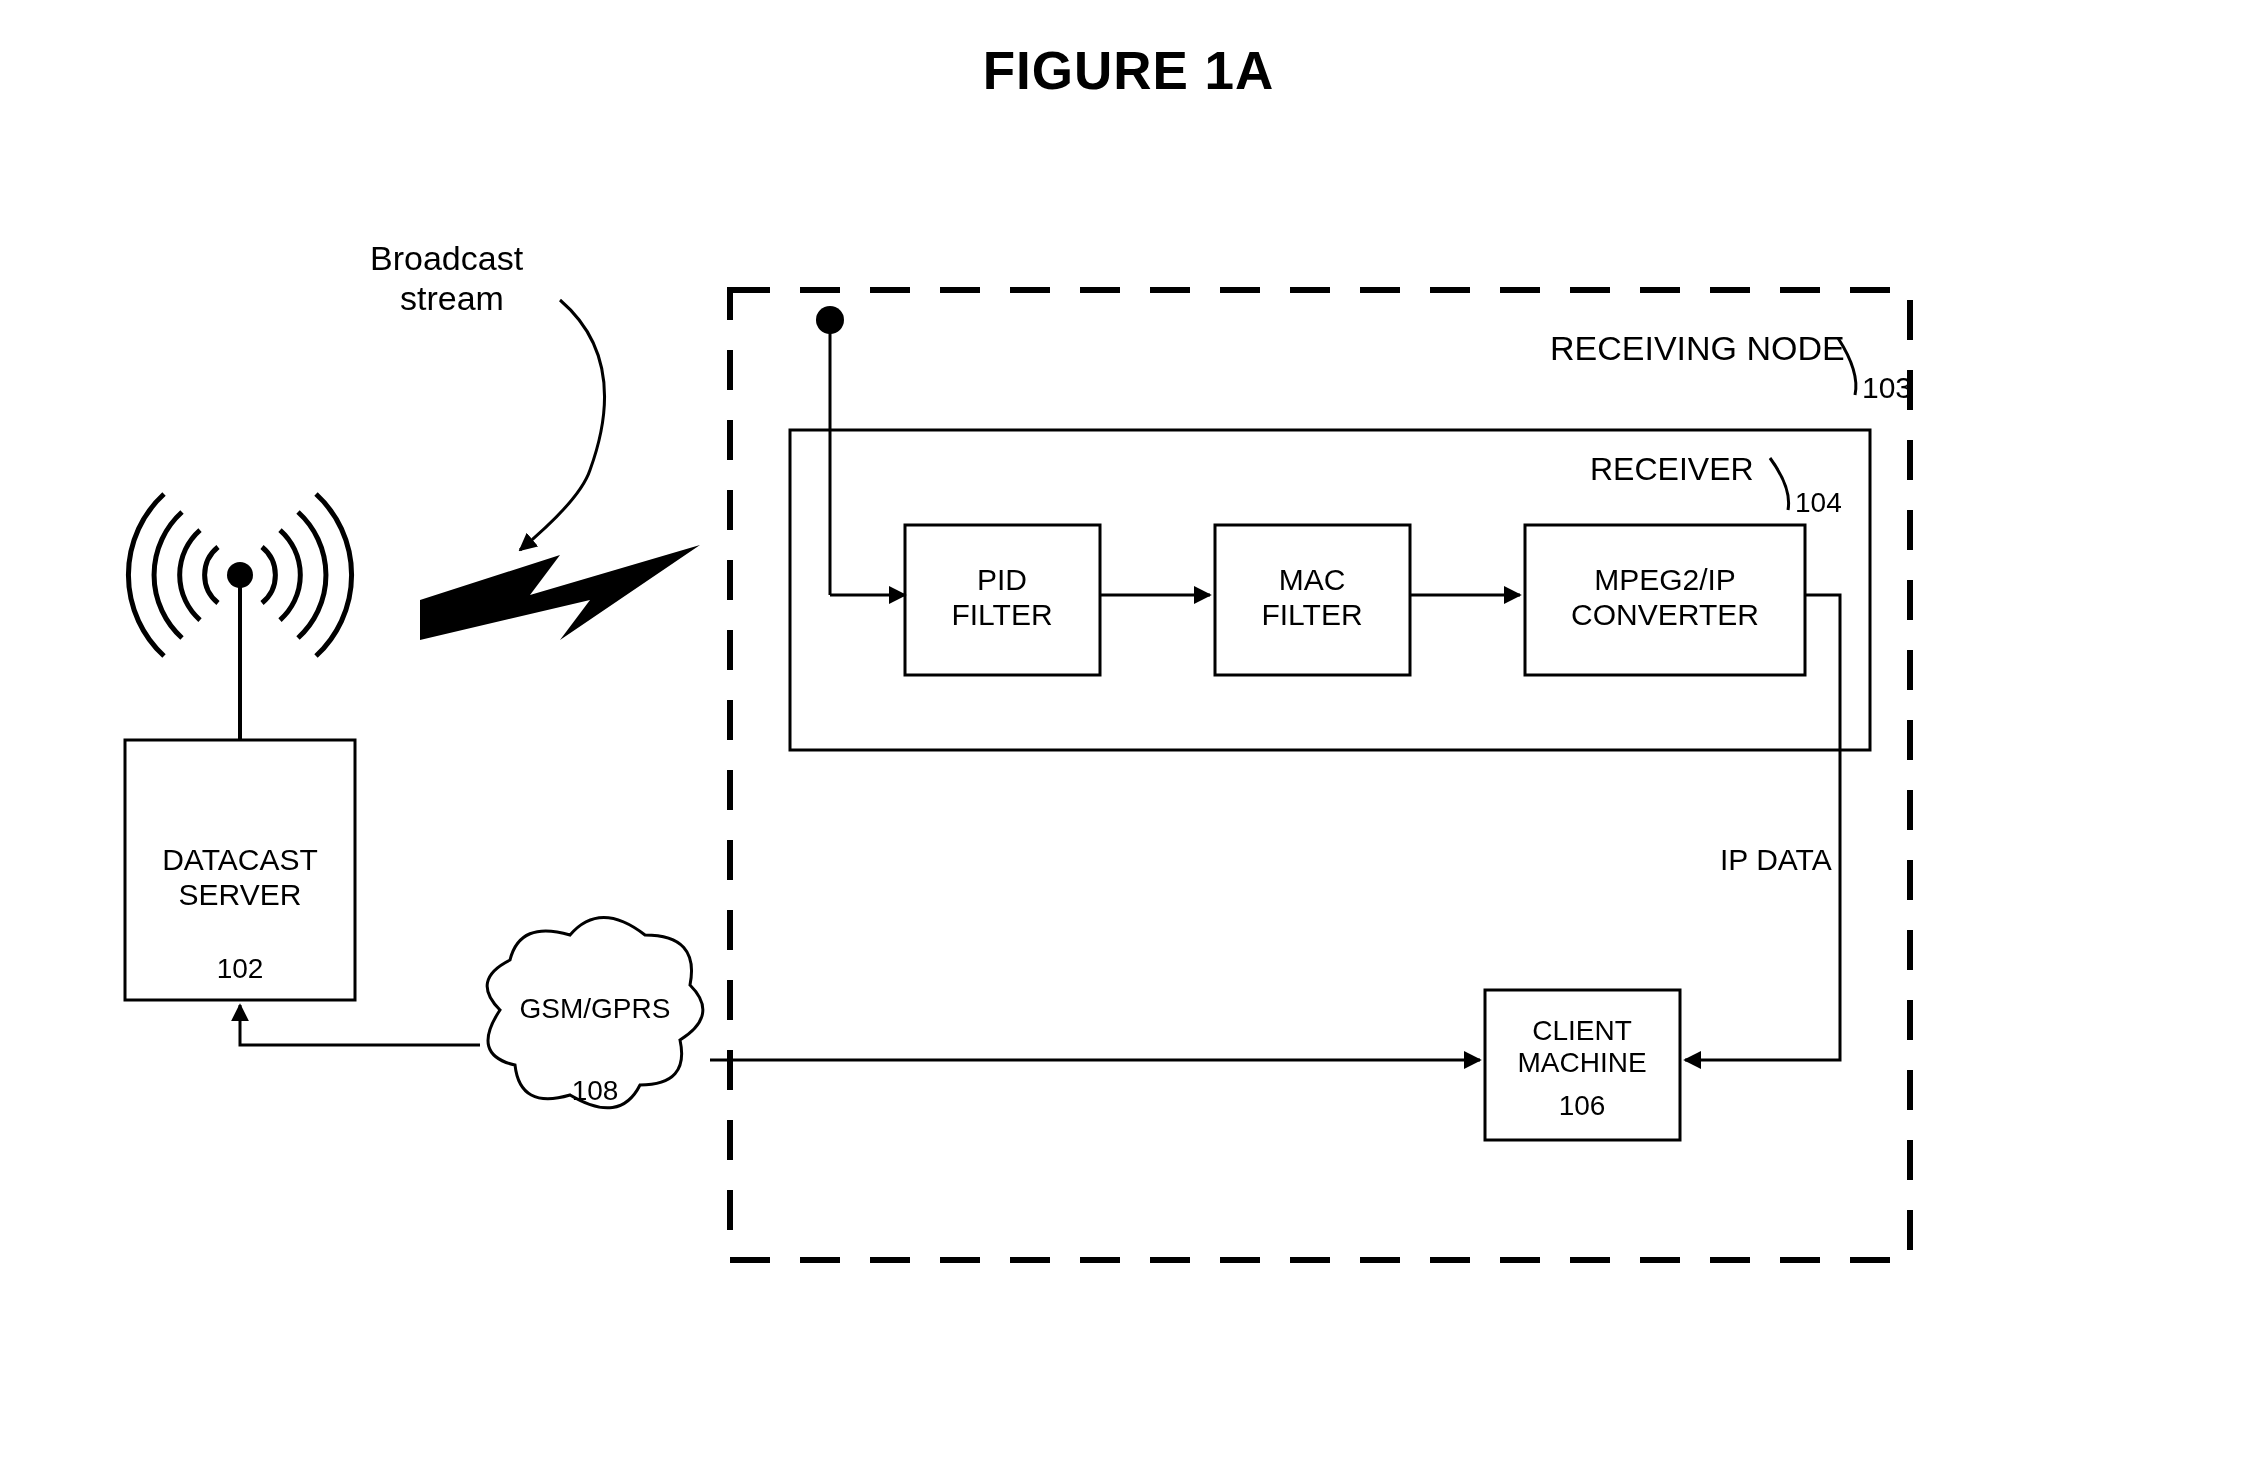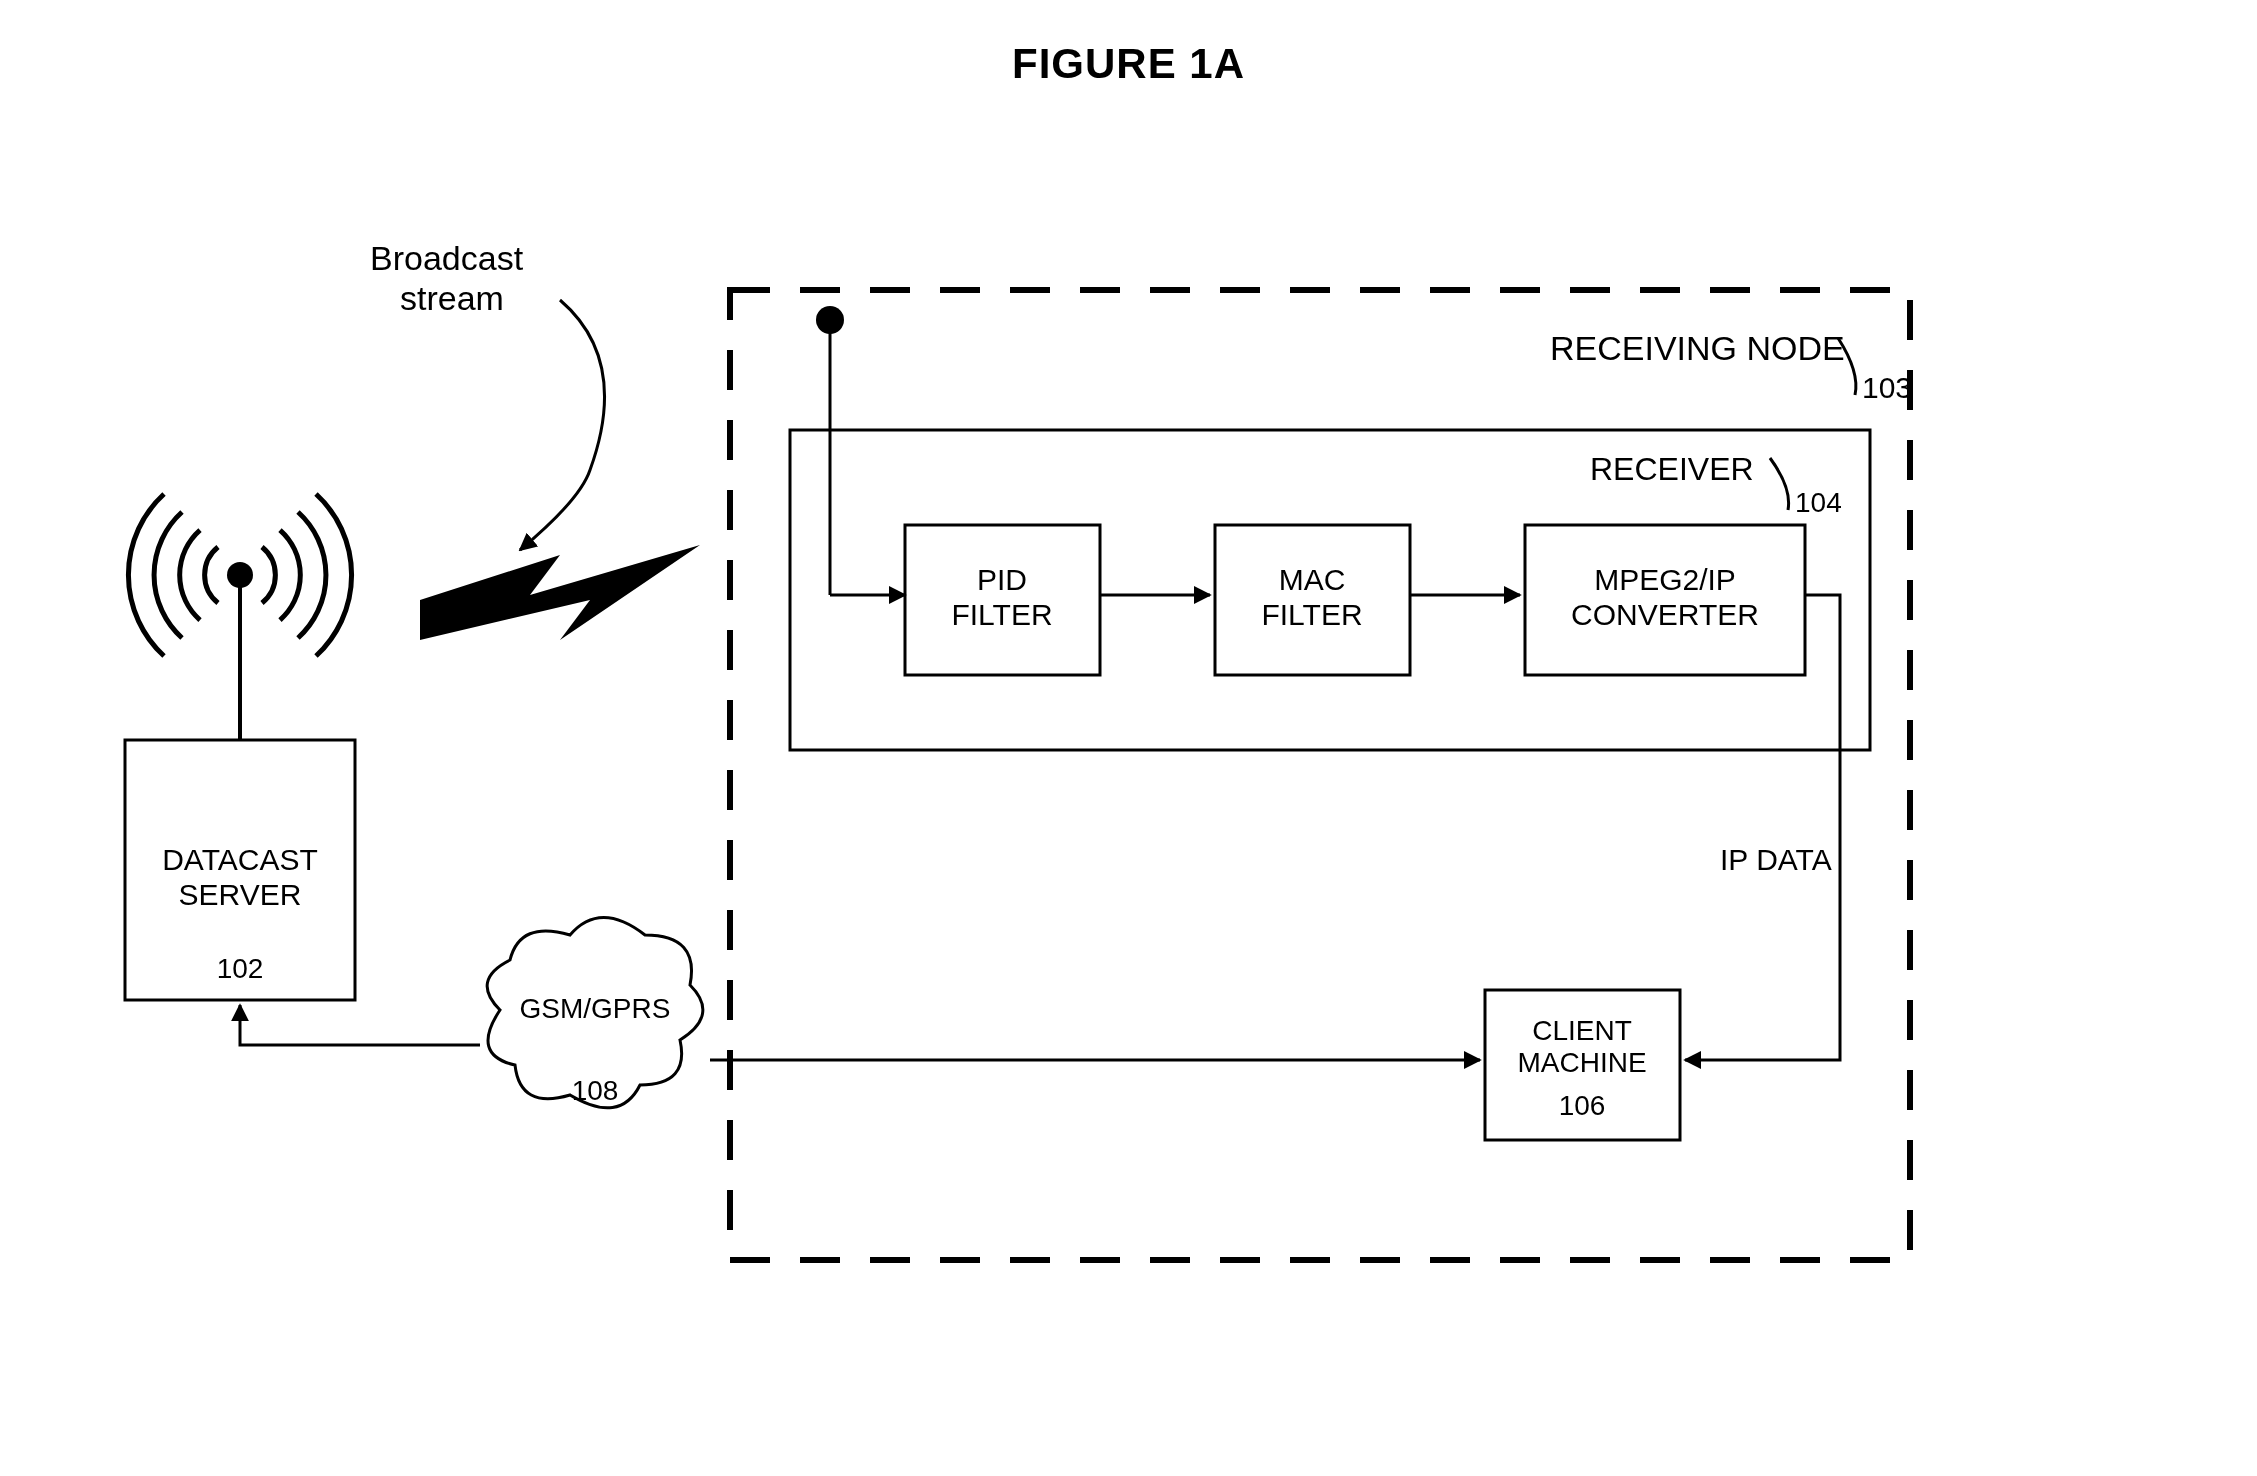--- a/index.html
+++ b/index.html
@@ -16,21 +16,21 @@
     width: 2257px;
     height: 1476px;
   }
   .title {
     position: absolute;
     top: 40px;
     left: 0;
     width: 100%;
     text-align: center;
     font-weight: 700;
-    font-size: 42px;
+    font-size: 53px;
     letter-spacing: 1px;
   }
   text {
     font-family: Arial, Helvetica, sans-serif;
   }
 </style>
 </head>
 <body>
 
 <div class="stage">

